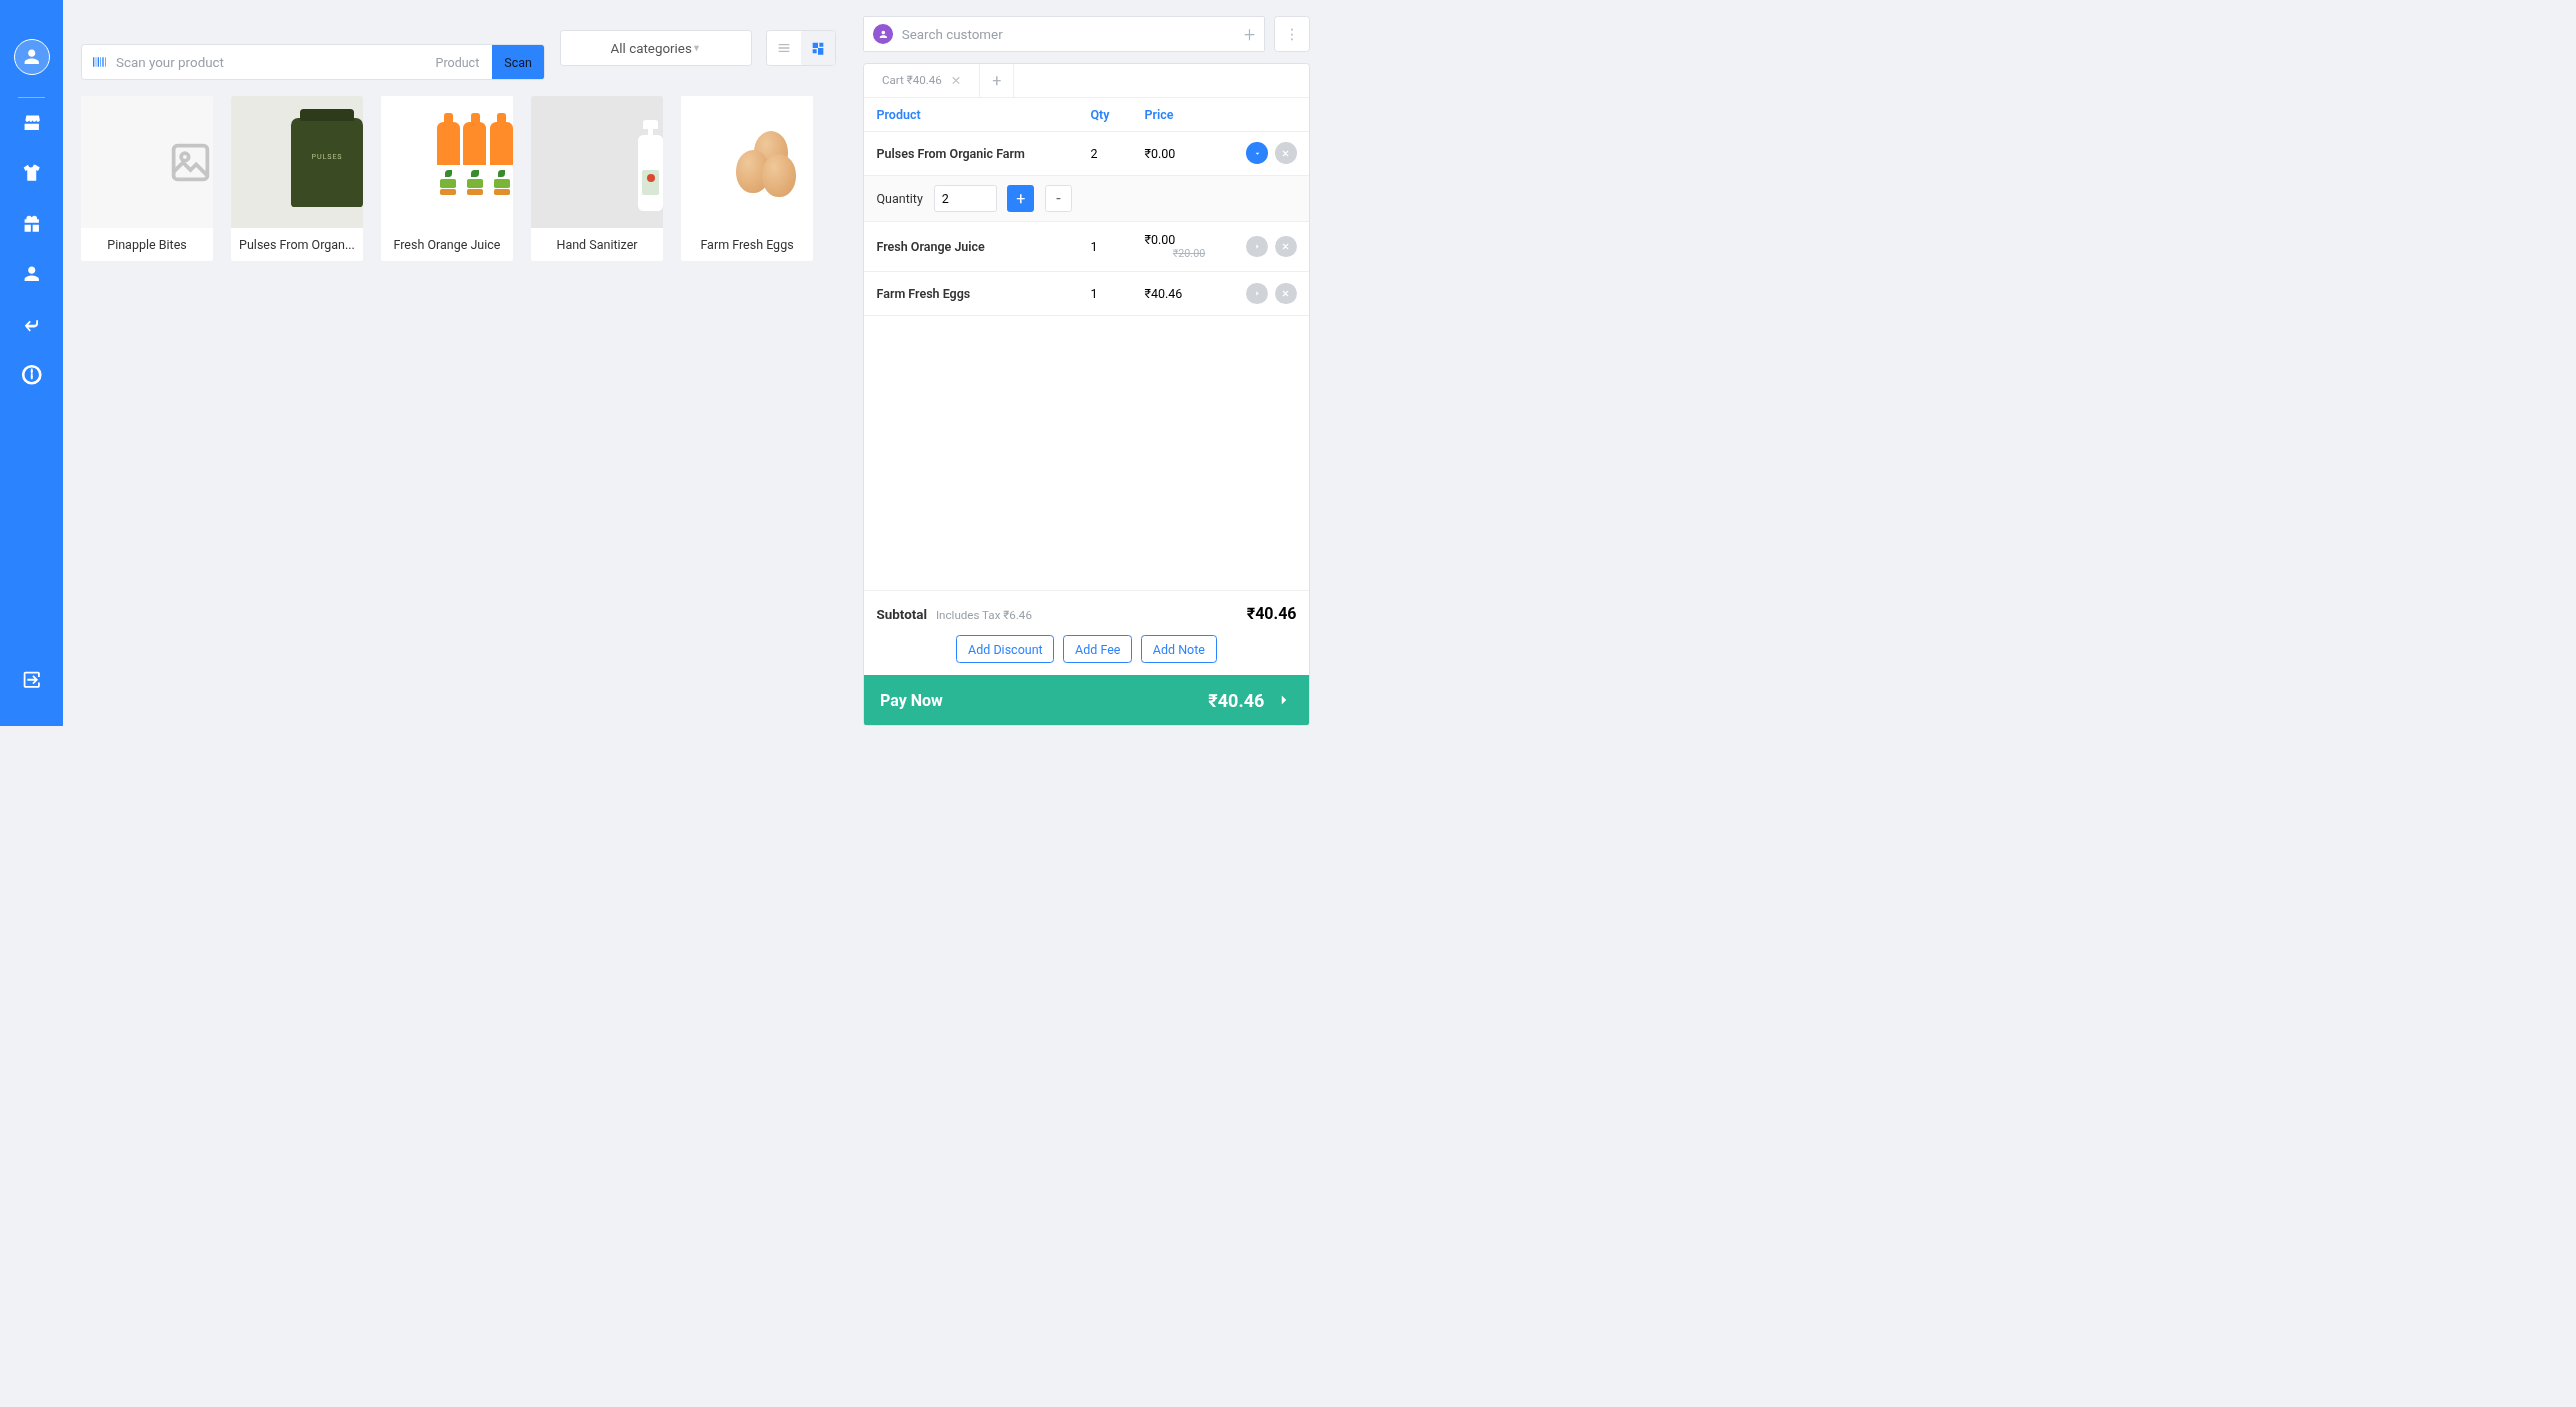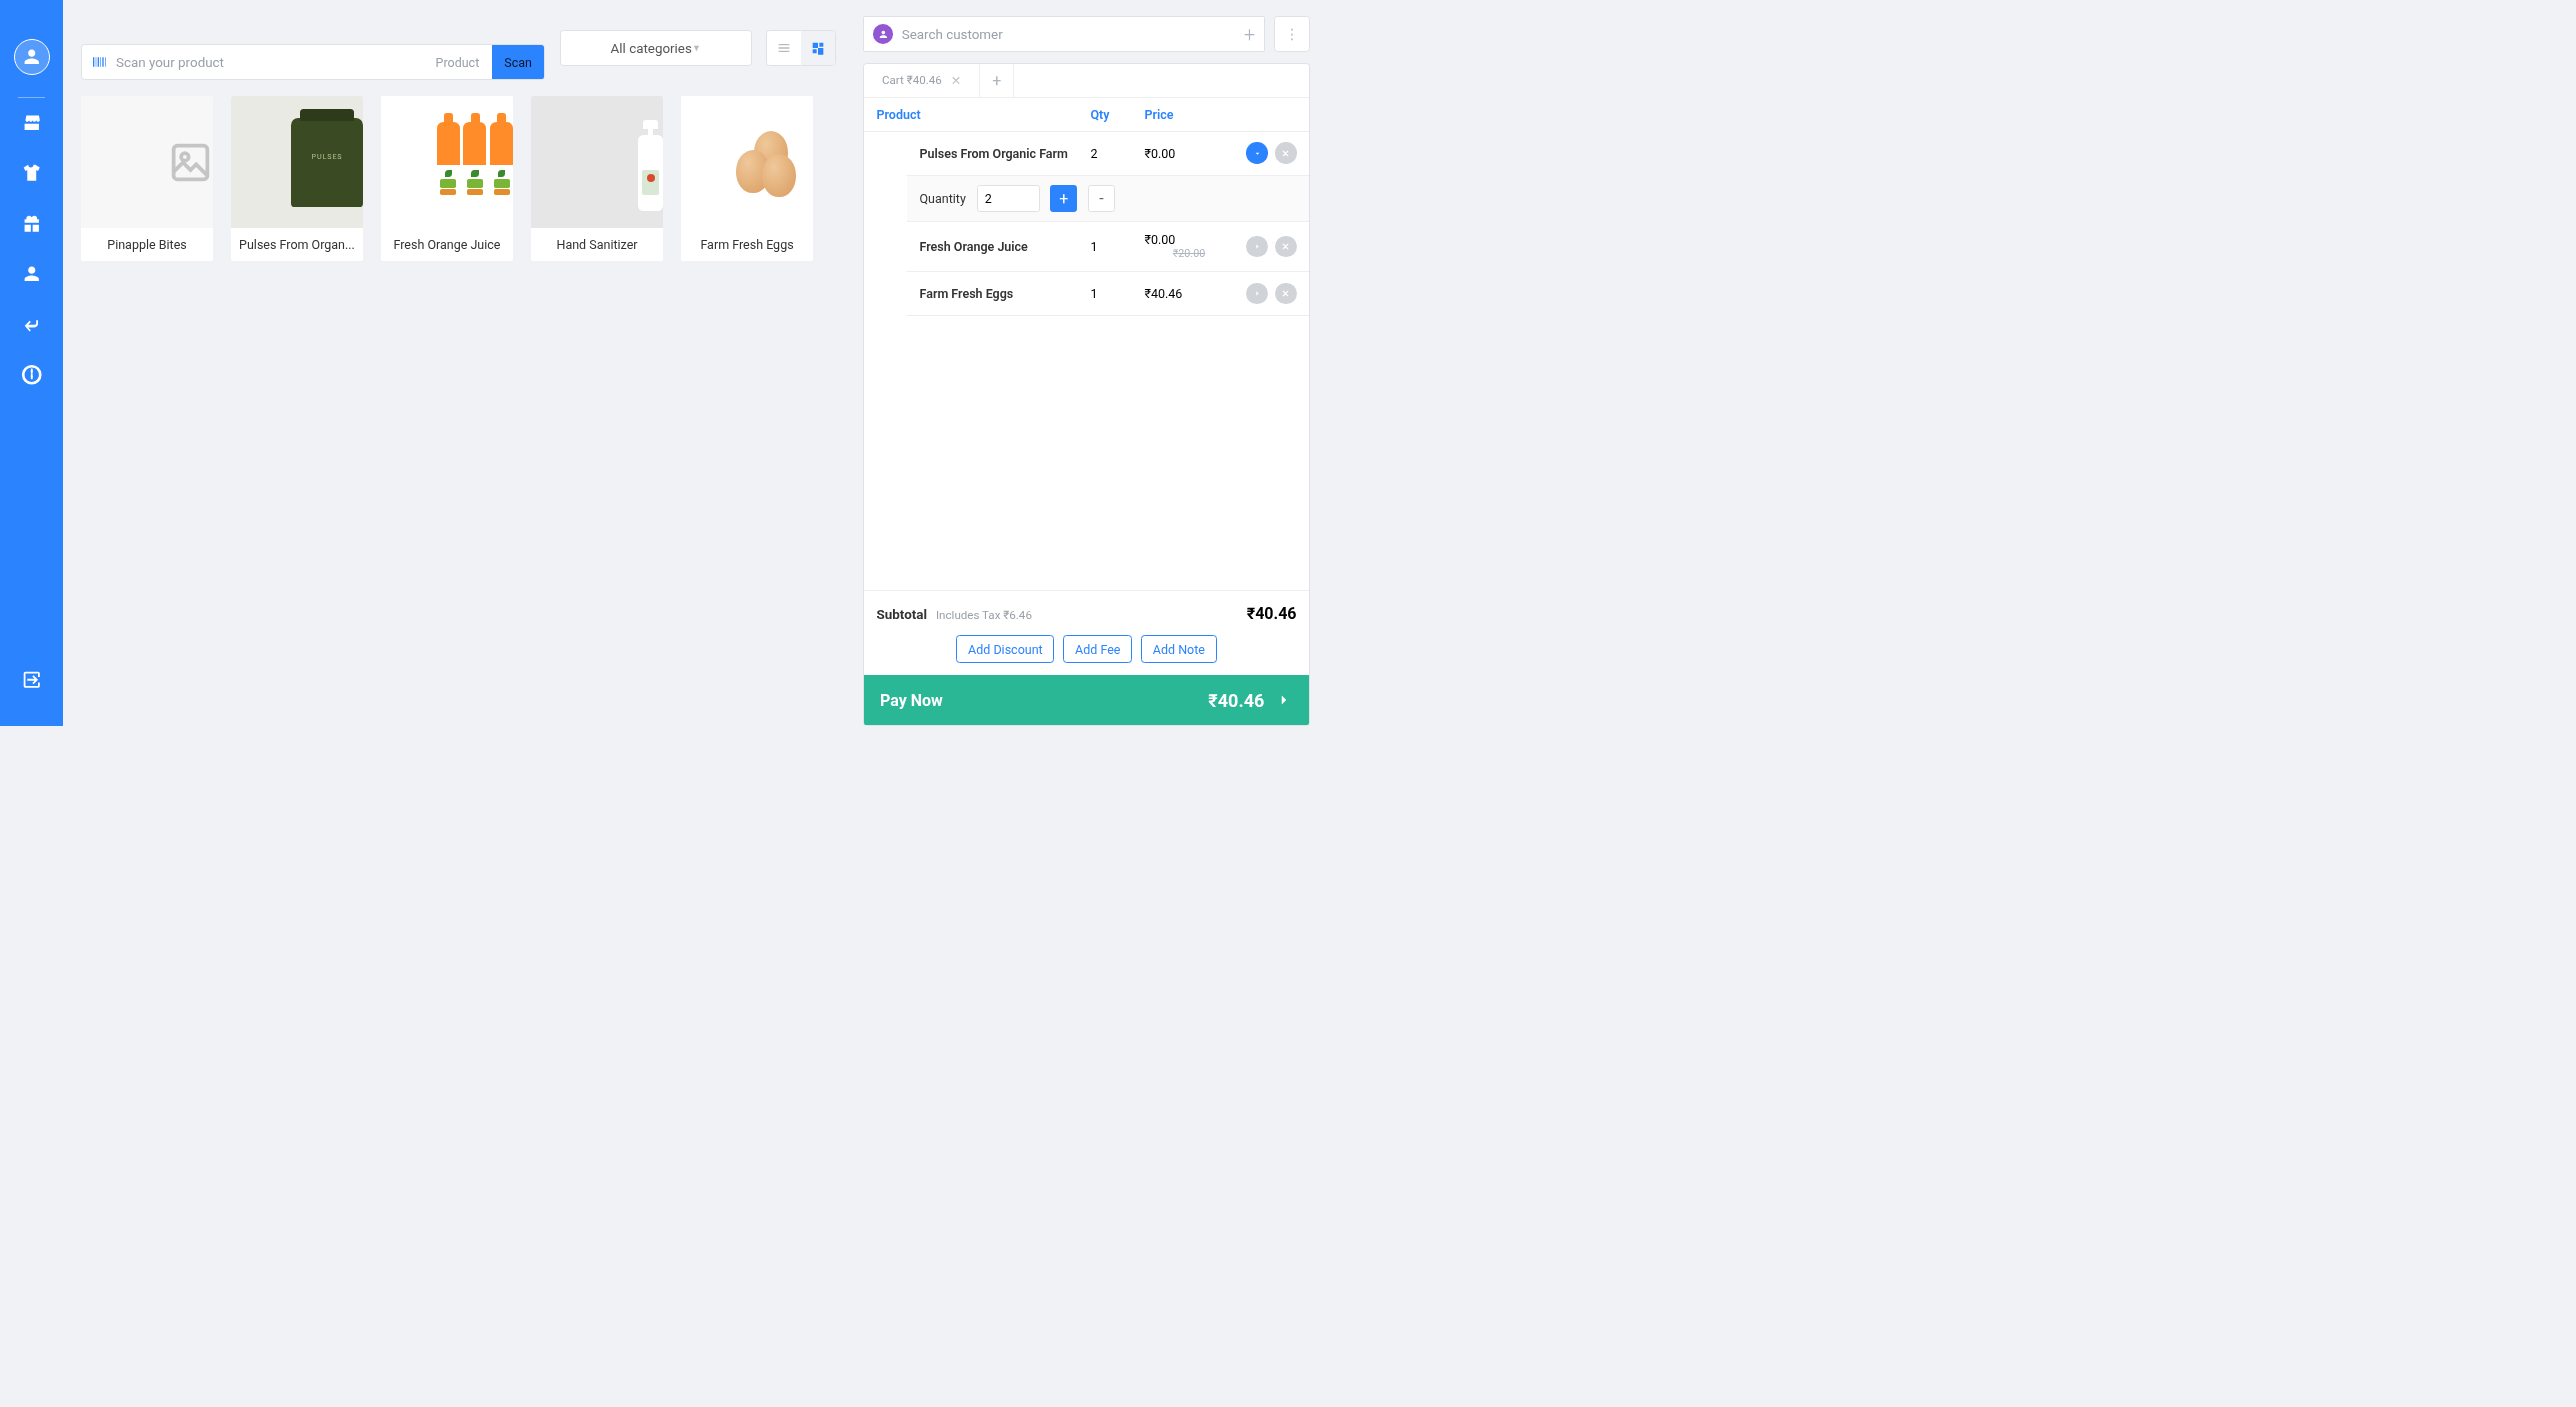--- a/index.html
+++ b/index.html
@@ -69,21 +69,21 @@
 .circle-btn { width:21.5px; height:21.5px; border-radius:50%; display:flex; align-items:center; justify-content:center; cursor:pointer; }
 .circle-btn.expand { background:#2b84fd; color:#fff; }
 .circle-btn.gray { background:#d0d4d9; color:#fff; }
 .circle-btn svg { width:9px; height:9px; fill:currentColor; }
 .qty-editor { display:flex; align-items:center; gap:10.7px; padding:9px 12.5px; border-bottom:0.9px solid #eee; background:#fafafa; }
 .qty-editor label { font-size:12.5px; color:#333; }
 .qty-input { width:63px; height:27px; border:0.9px solid #dee2e6; border-radius:2.7px; padding:0 7.2px; font-size:12.5px; }
 .qbtn { width:27px; height:27px; border:0.9px solid #dee2e6; border-radius:2.7px; display:flex; align-items:center; justify-content:center; font-size:16px; cursor:pointer; }
 .qbtn.plus { background:#2b84fd; color:#fff; border-color:#2b84fd; }
 .qbtn.minus { background:#fff; color:#666; }
-.cart-body { flex:1; overflow:auto;margin-left:43px; }
+.cart-body { flex:1; overflow:auto; }
 .cart-footer { border-top:0.9px solid #eee; }
 .subtotal { display:flex; align-items:baseline; padding:12.5px; font-size:13.4px; }
 .subtotal .lbl { font-weight:700; color:#333; }
 .subtotal .tax { color:#9aa0a8; font-size:11.6px; margin-left:9px; }
 .subtotal .amt { margin-left:auto; font-weight:700; font-size:16px; }
 .extras { display:flex; gap:9px; padding:0 12.5px 12.5px;justify-content:center; }
 .ext-btn { border:0.9px solid #2b84fd; color:#2b84fd; background:#fff; border-radius:3.6px; padding:5.4px 10.7px; font-size:12.5px; cursor:pointer; }
 .pay-btn { background:#29b795; color:#fff; display:flex; align-items:center; padding:14.3px 16px; font-size:16px; font-weight:700; cursor:pointer; }
 .pay-btn .amt { margin-left:auto; margin-right:10.7px; font-size:18px; }
 .pay-btn svg { width:18px; height:18px; fill:#fff; }

